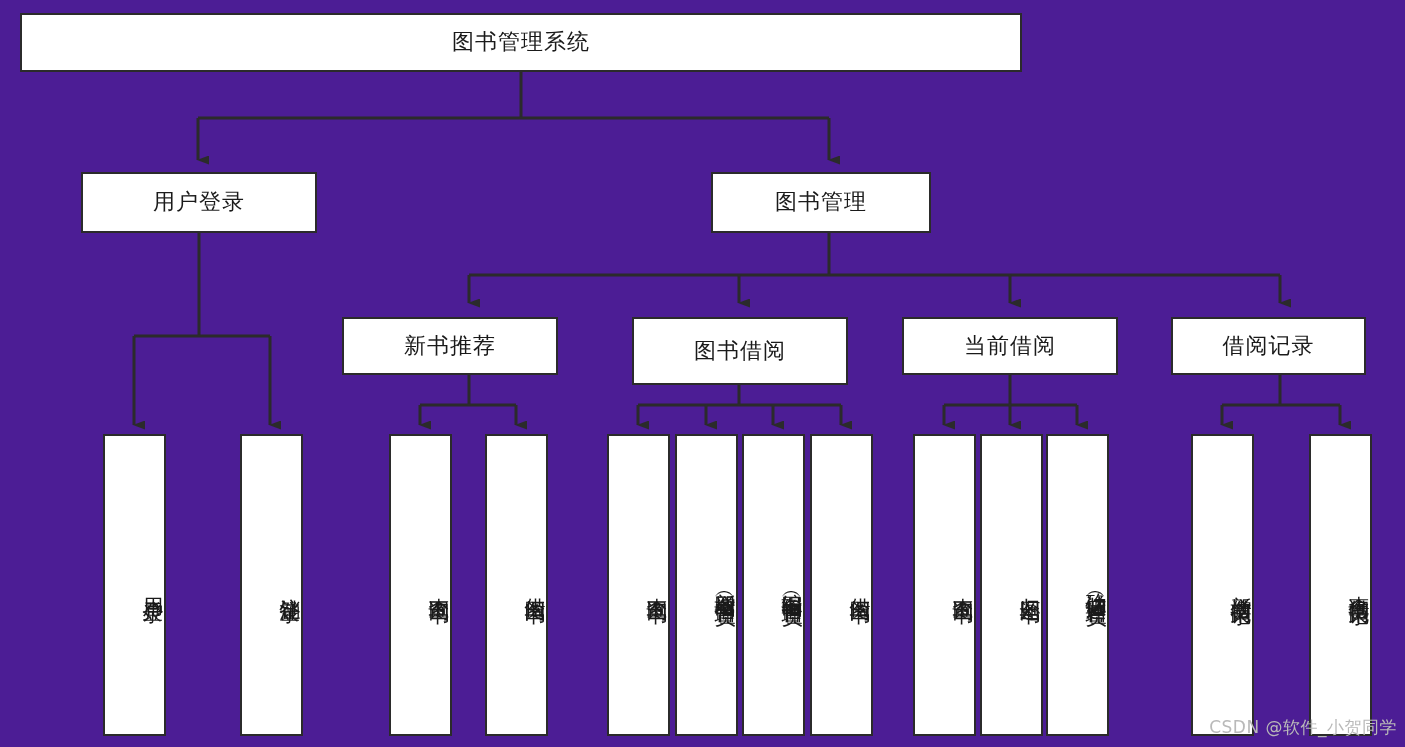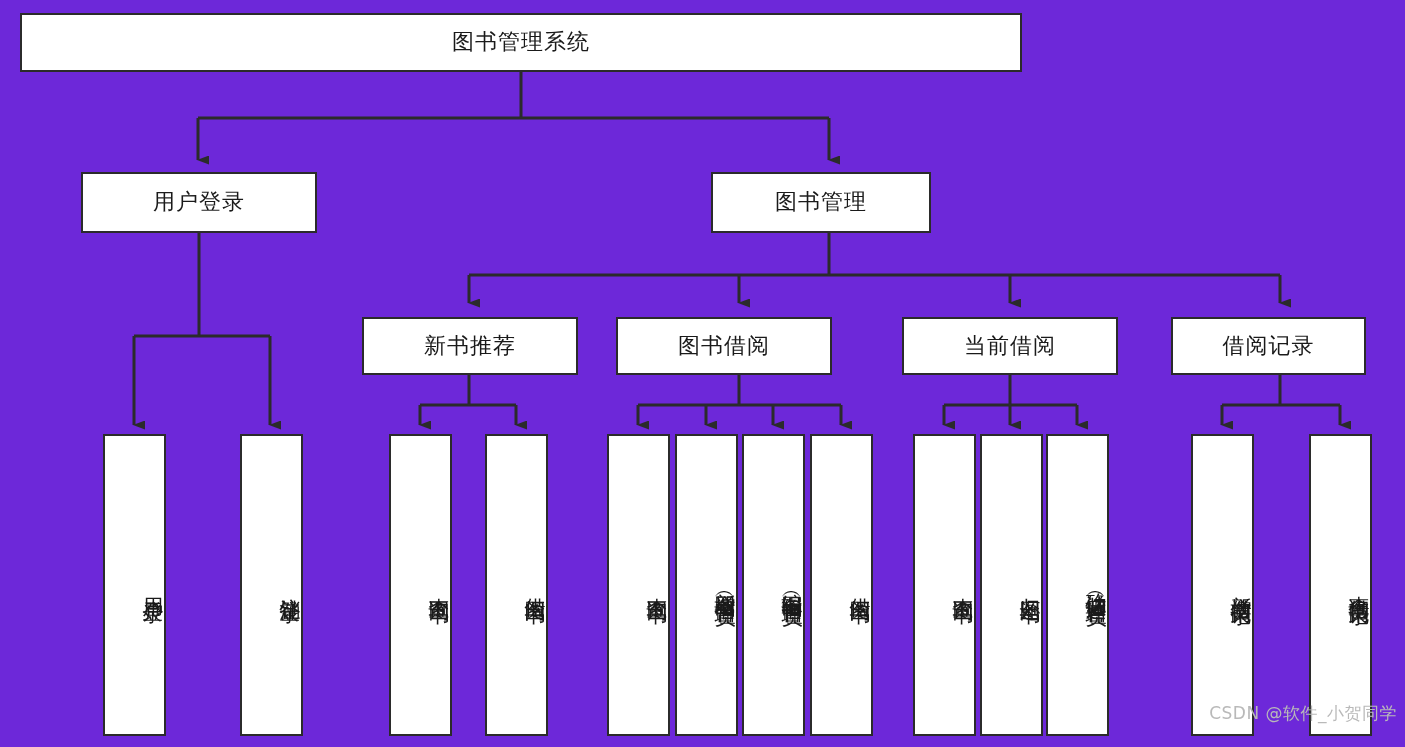--- a/index.html
+++ b/index.html
@@ -8,21 +8,21 @@
     background: #ffffff;
   }
   body {
     font-family: "DejaVu Sans", "Liberation Sans", sans-serif;
     -webkit-font-smoothing: antialiased;
   }
   #canvas {
     position: relative;
     width: 1405px;
     height: 747px;
-    background: #6d28d9;
+    background: #4c1d95;
     overflow: hidden;
   }
   #connectors {
     position: absolute;
     left: 0;
     top: 0;
     width: 1405px;
     height: 747px;
     pointer-events: none;
   }
@@ -56,21 +56,21 @@
     display: block;
     white-space: pre;
   }
   .node.vert .label {
     writing-mode: vertical-rl;
     text-orientation: upright;
   }
   #watermark {
     position: absolute;
     right: 8px;
-    bottom: 22px;
+    bottom: 8px;
     font-size: 17px;
     color: #b9b9b9;
     letter-spacing: 0.5px;
     white-space: nowrap;
     user-select: none;
   }
 </style>
 </head>
 <body>
 
@@ -130,24 +130,24 @@
     <span class="label">图书管理系统</span>
   </div>
 
   <div class="node horiz" style="left:81px; top:172px; width:236px; height:61px;">
     <span class="label">用户登录</span>
   </div>
   <div class="node horiz" style="left:711px; top:172px; width:220px; height:61px;">
     <span class="label">图书管理</span>
   </div>
 
-  <div class="node horiz" style="left:362px; top:317px; width:216px; height:58px;">
+  <div class="node horiz" style="left:342px; top:317px; width:216px; height:58px;">
     <span class="label">新书推荐</span>
   </div>
-  <div class="node horiz" style="left:616px; top:317px; width:216px; height:58px;">
+  <div class="node horiz" style="left:632px; top:317px; width:216px; height:68px;">
     <span class="label">图书借阅</span>
   </div>
   <div class="node horiz" style="left:902px; top:317px; width:216px; height:58px;">
     <span class="label">当前借阅</span>
   </div>
   <div class="node horiz" style="left:1171px; top:317px; width:195px; height:58px;">
     <span class="label">借阅记录</span>
   </div>
 
   <div class="node vert" style="left:103px; top:434px; width:63px; height:302px;">

